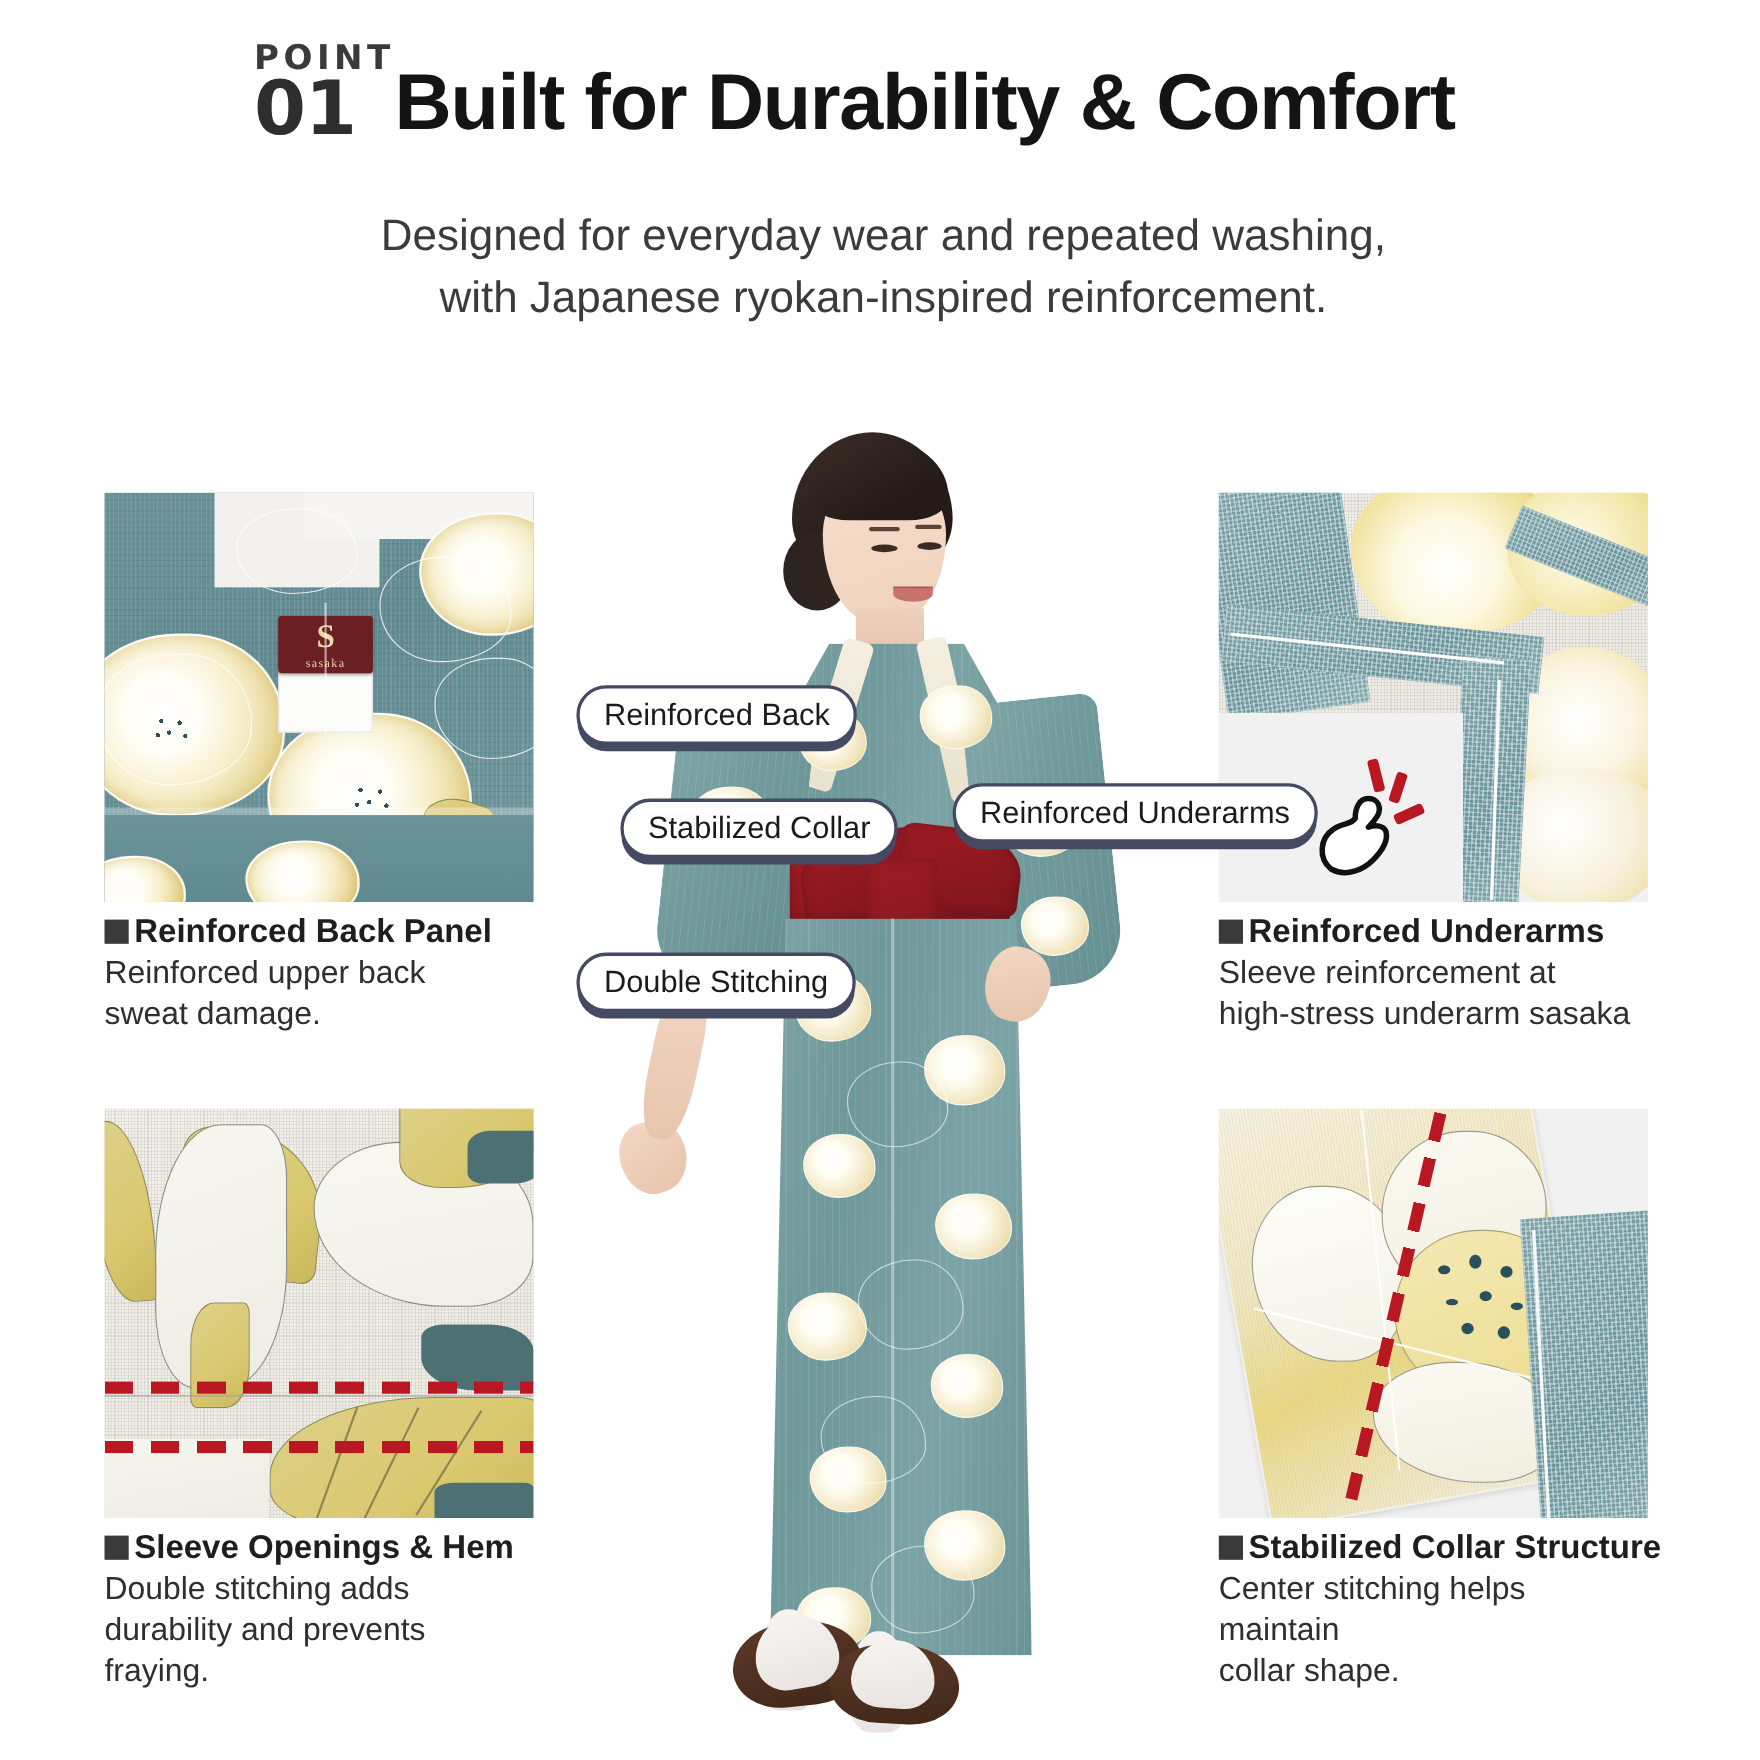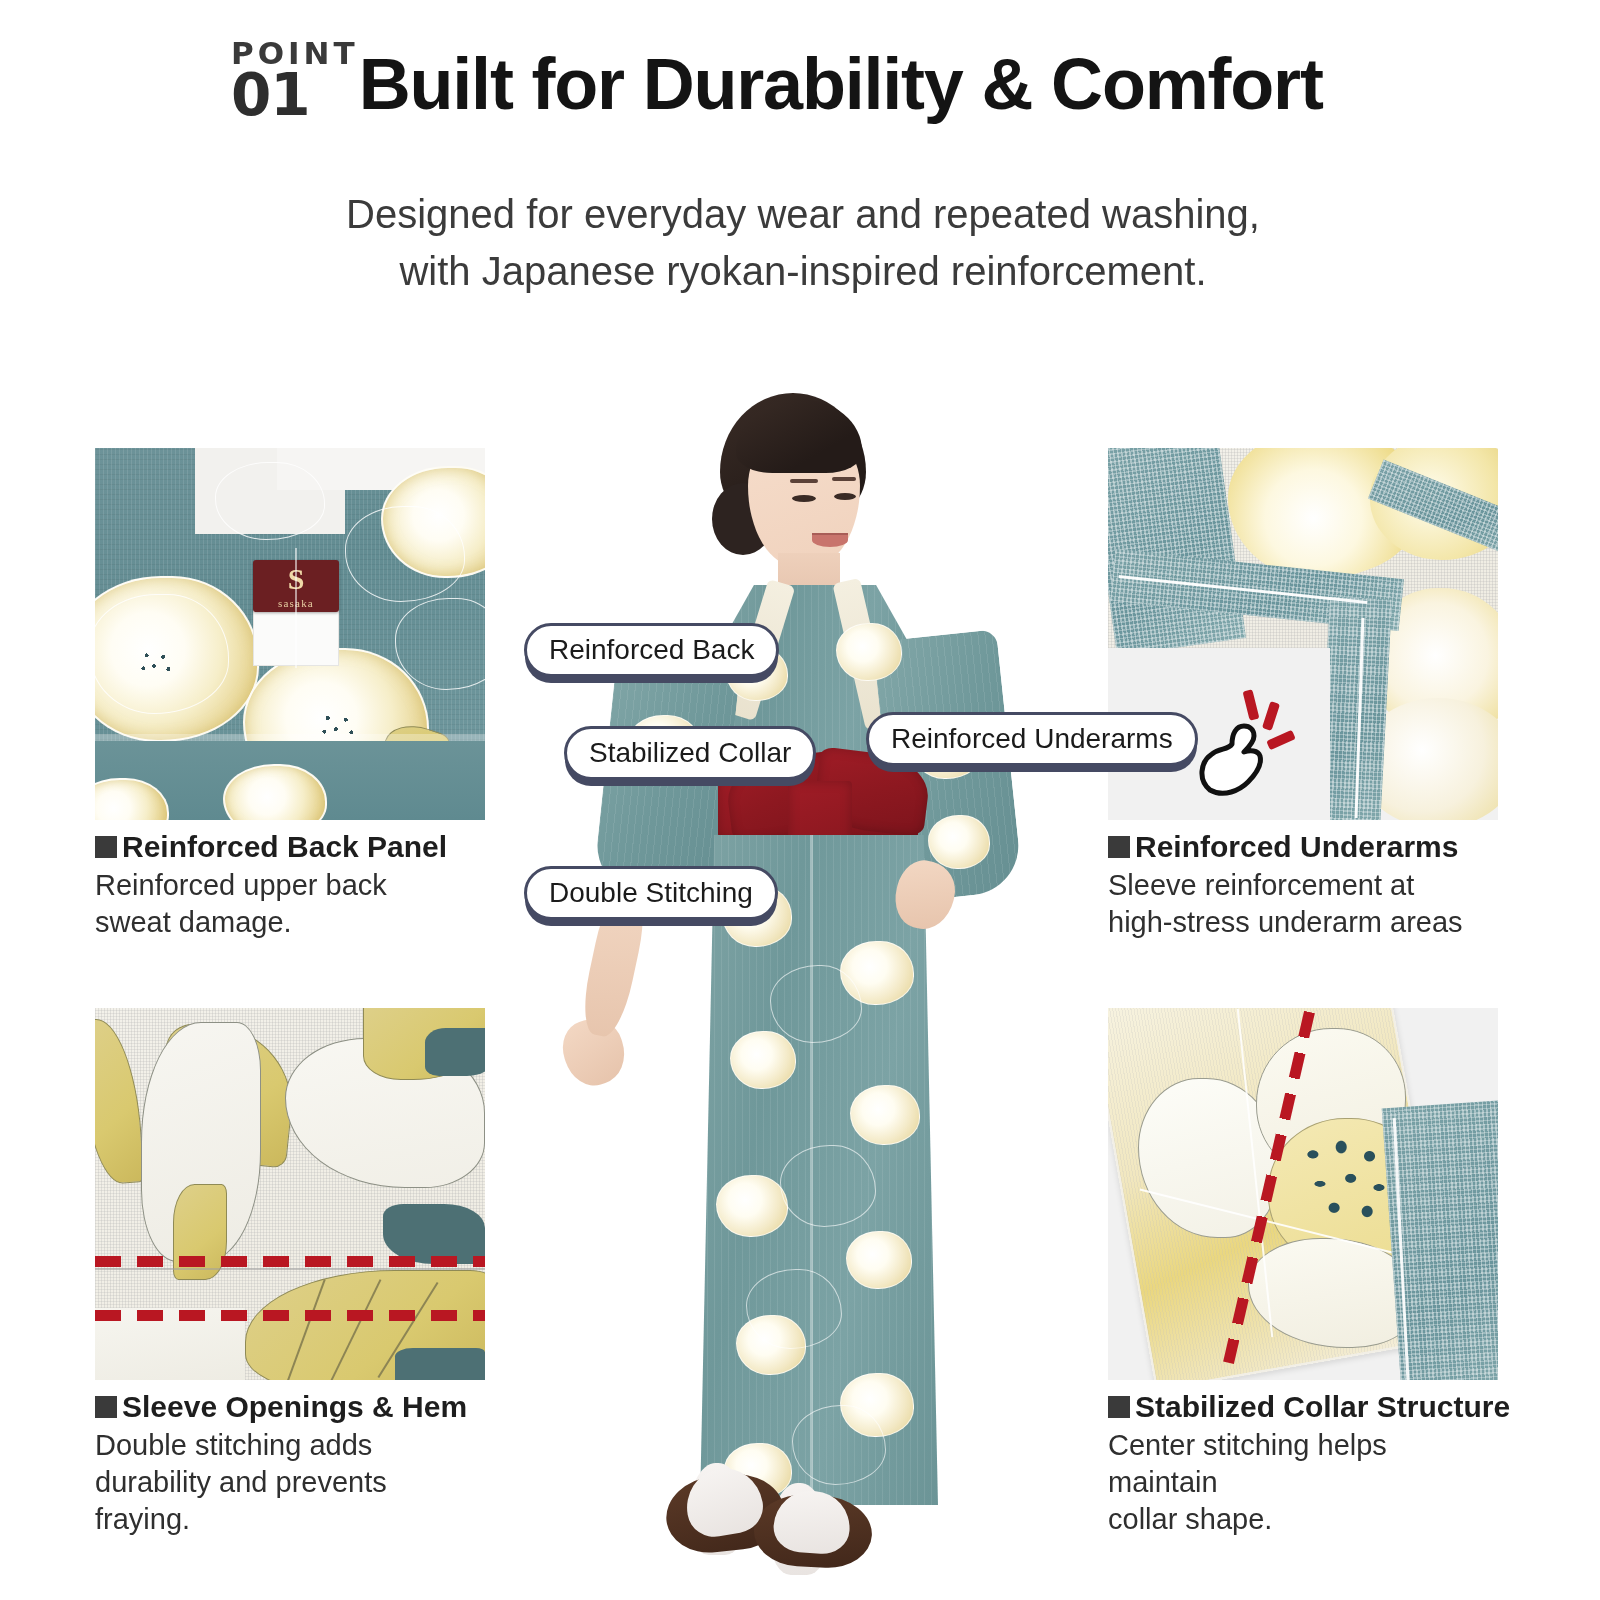--- a/index.html
+++ b/index.html
@@ -25,21 +25,21 @@
   .point-kicker {
     font-size: 31px;
     font-weight: bold;
     letter-spacing: 4px;
     color: #3a3a3a;
     line-height: 1;
     margin-bottom: 2px;
     font-family: "DejaVu Sans", sans-serif;
   }
   .point-num {
-    font-size: 58px;
+    font-size: 68px;
     font-weight: bold;
     line-height: 0.86;
     color: #2e2e2e;
     letter-spacing: -1px;
     font-family: "DejaVu Sans", sans-serif;
   }
   .point-title {
     font-size: 72px;
     font-weight: bold;
     color: #141414;
@@ -335,21 +335,21 @@
       </svg>
     </div>
   </div>
 
   <div class="cap-title">
     <span class="sq"></span>
     <span>Reinforced Underarms</span>
   </div>
   <div class="cap-body">
     <div>Sleeve reinforcement at</div>
-    <div>high-stress underarm areas</div>
+    <div>high-stress underarm sasaka</div>
   </div>
 </div>
 
 <div class="panel p-bl">
   <div class="photo fabric-cream">
 
     <div class="leaf-yellow" style="left:-10px;top:10px;width:54px;height:166px;border-radius:0 70% 10% 60%;transform:rotate(-4deg);"></div>
     <div class="leaf-yellow" style="left:66px;top:20px;width:132px;height:134px;border-radius:20% 60% 10% 70%;transform:rotate(6deg);"></div>
     <div style="position:absolute;left:46px;top:14px;width:120px;height:240px;border-radius:50% 20% 46% 30%;background:linear-gradient(160deg,#f7f6f1,#eeece4);border:1.5px solid #8d9085;"></div>
     <div class="leaf-yellow" style="left:78px;top:176px;width:54px;height:96px;border-radius:40% 10% 40% 10%;"></div>

